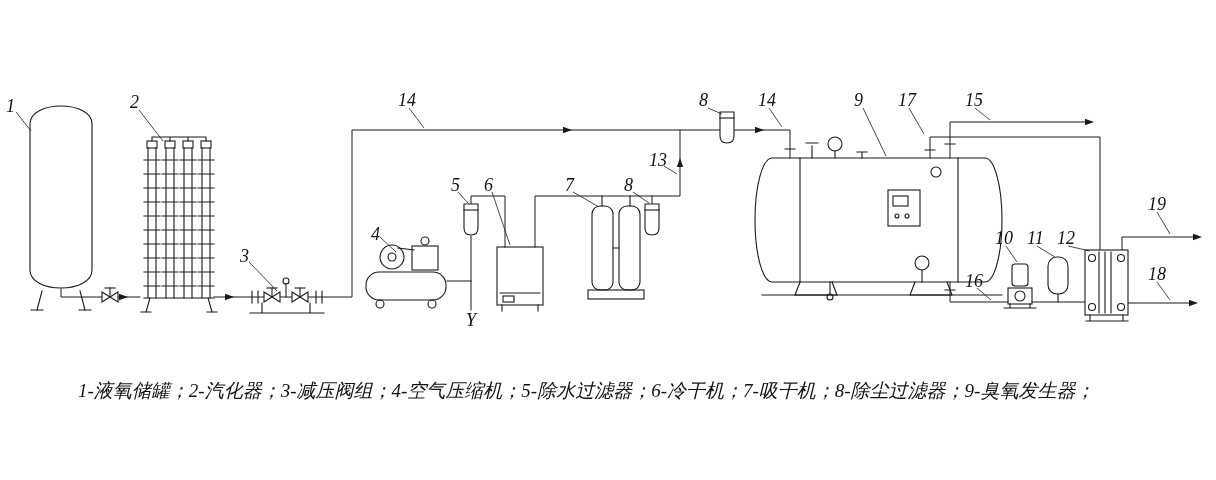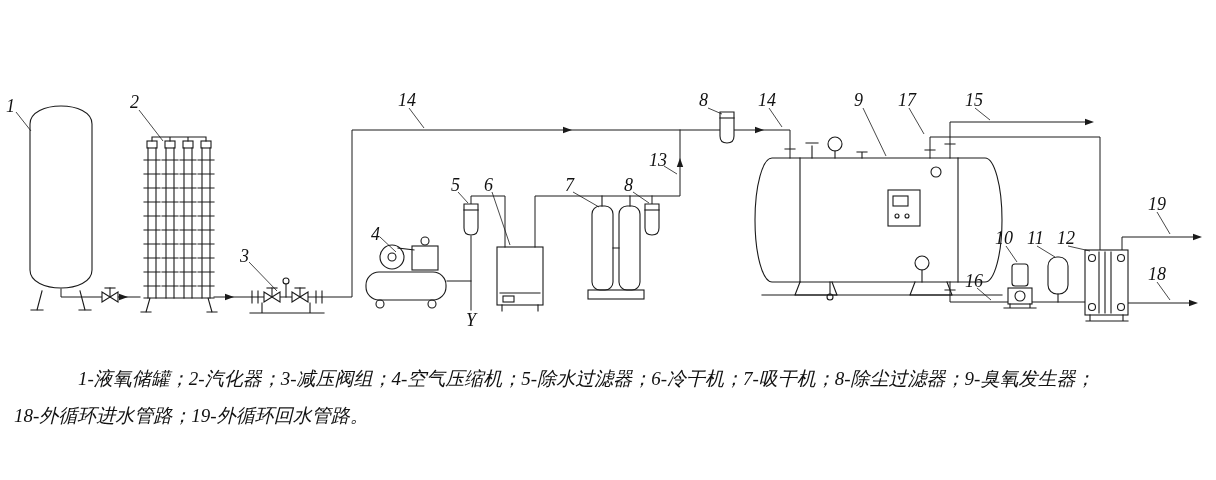--- a/index.html
+++ b/index.html
@@ -7,21 +7,21 @@
         font-family:"Liberation Serif", serif;}
   svg{position:absolute;left:0;top:0;}
   svg .ln{stroke:#1a1a1a;stroke-width:1.1;fill:none;stroke-linecap:square;stroke-linejoin:miter;}
   svg .pipe{stroke:#1a1a1a;stroke-width:1;fill:none;stroke-linecap:square;}
   svg .thin{stroke:#1a1a1a;stroke-width:0.8;fill:none;}
   svg .arr{fill:#1a1a1a;stroke:none;}
   svg .fillw{fill:#ffffff;}
   svg .lbl{fill:#111;stroke:none;font:italic 18px "Liberation Serif", serif;}
   .legend{position:absolute;left:14px;top:360px;width:1196px;color:#111;
           font:italic 19px/37px "Liberation Serif", serif;}
-  .legend-line{white-space:nowrap;}
+  .legend-line{white-space:nowrap;margin-top:12px;}
   .legend-line.indent{padding-left:64px;}
 </style>
 </head>
 <body>
 
 <div class="page">
 
 <svg viewBox="0 0 1216 360" width="1216" height="360">
   <defs>
     <path id="arr-r" d="M0,0 L-9,-3.2 L-9,3.2 Z"></path>
@@ -211,16 +211,15 @@
     <text class="lbl" x="965" y="287">16</text>
     <text class="lbl" x="898" y="106">17</text>
     <text class="lbl" x="1148" y="280">18</text>
     <text class="lbl" x="1148" y="210">19</text>
     <text class="lbl" x="471" y="326" text-anchor="middle">Y</text>
   </g>
 </svg>
 
 <div class="legend">
   <div class="legend-line indent">1-液氧储罐；2-汽化器；3-减压阀组；4-空气压缩机；5-除水过滤器；6-冷干机；7-吸干机；8-除尘过滤器；9-臭氧发生器；</div>
-  <div class="legend-line">18-外循环进水管路；19-外循环回水管路。</div>
 </div>
 
 </div>
 
 </body></html>

